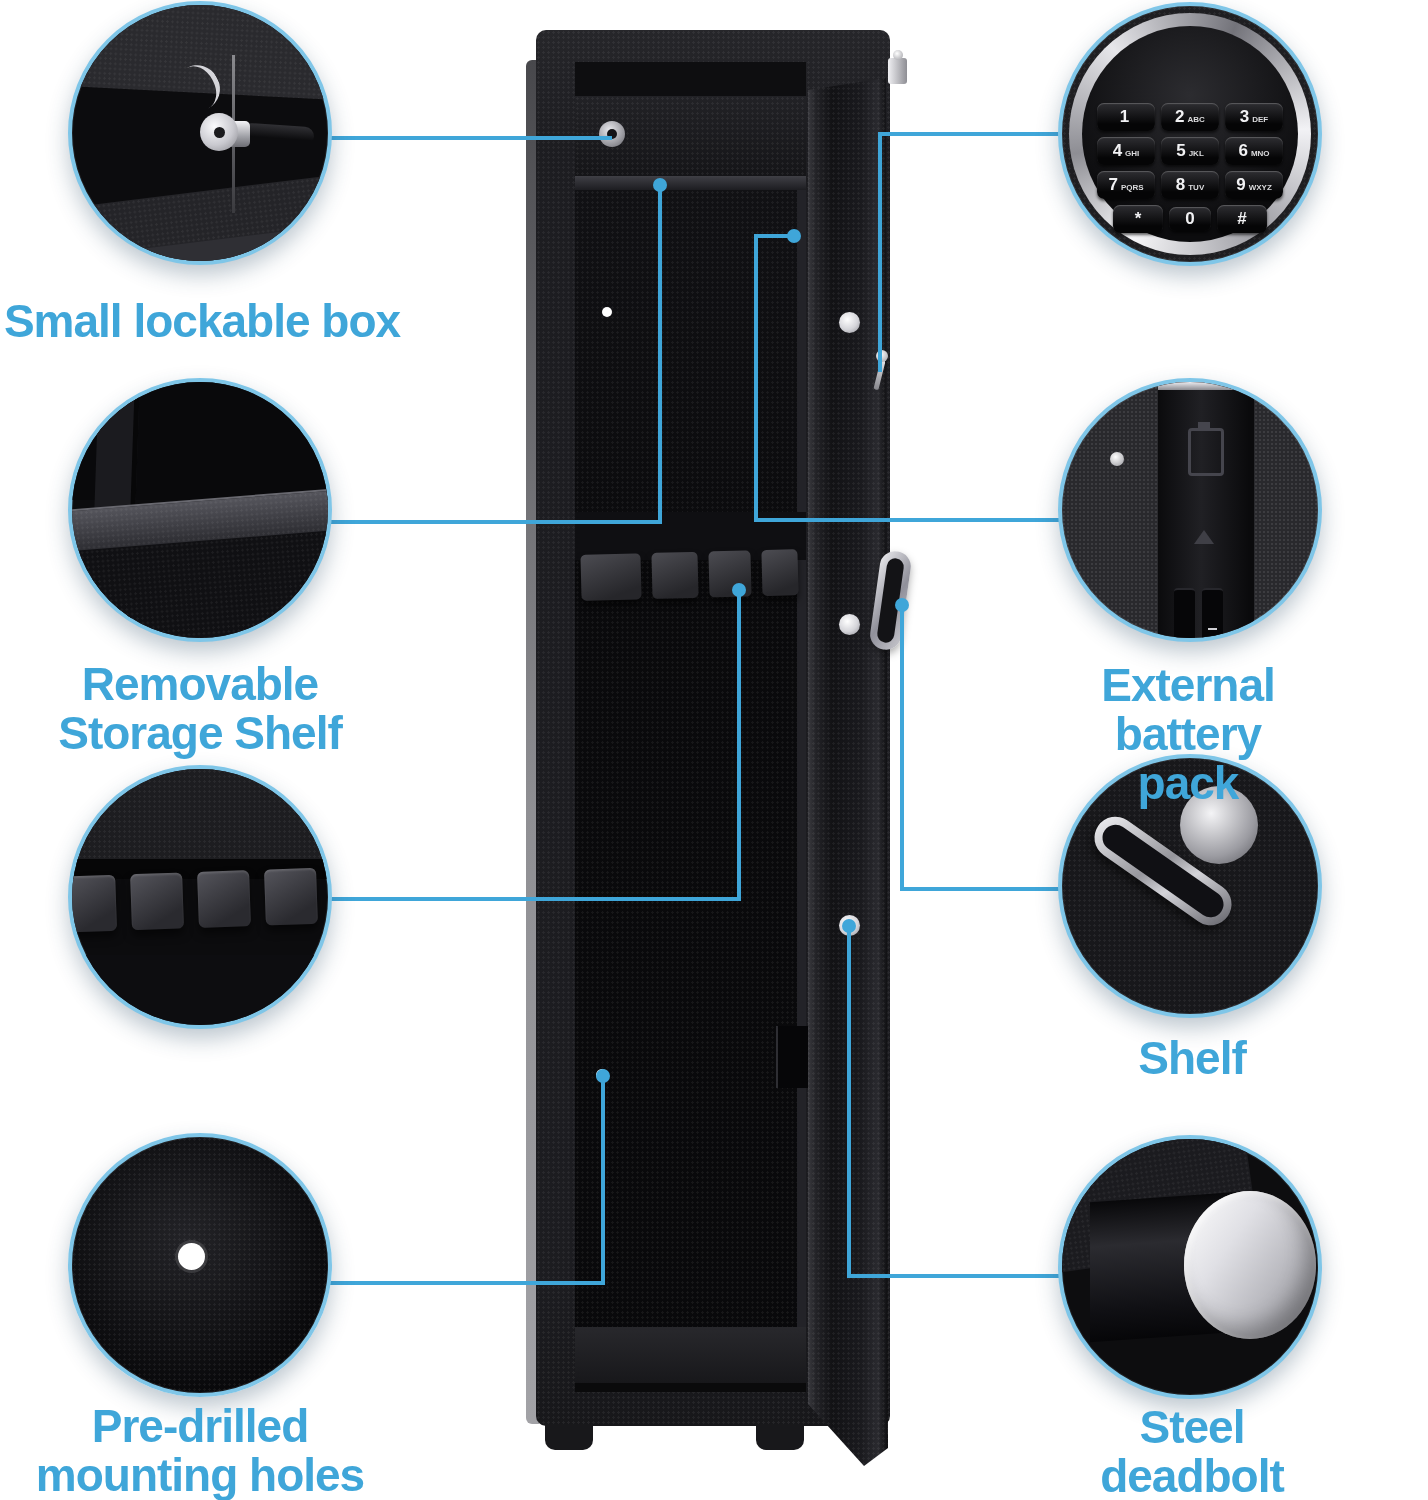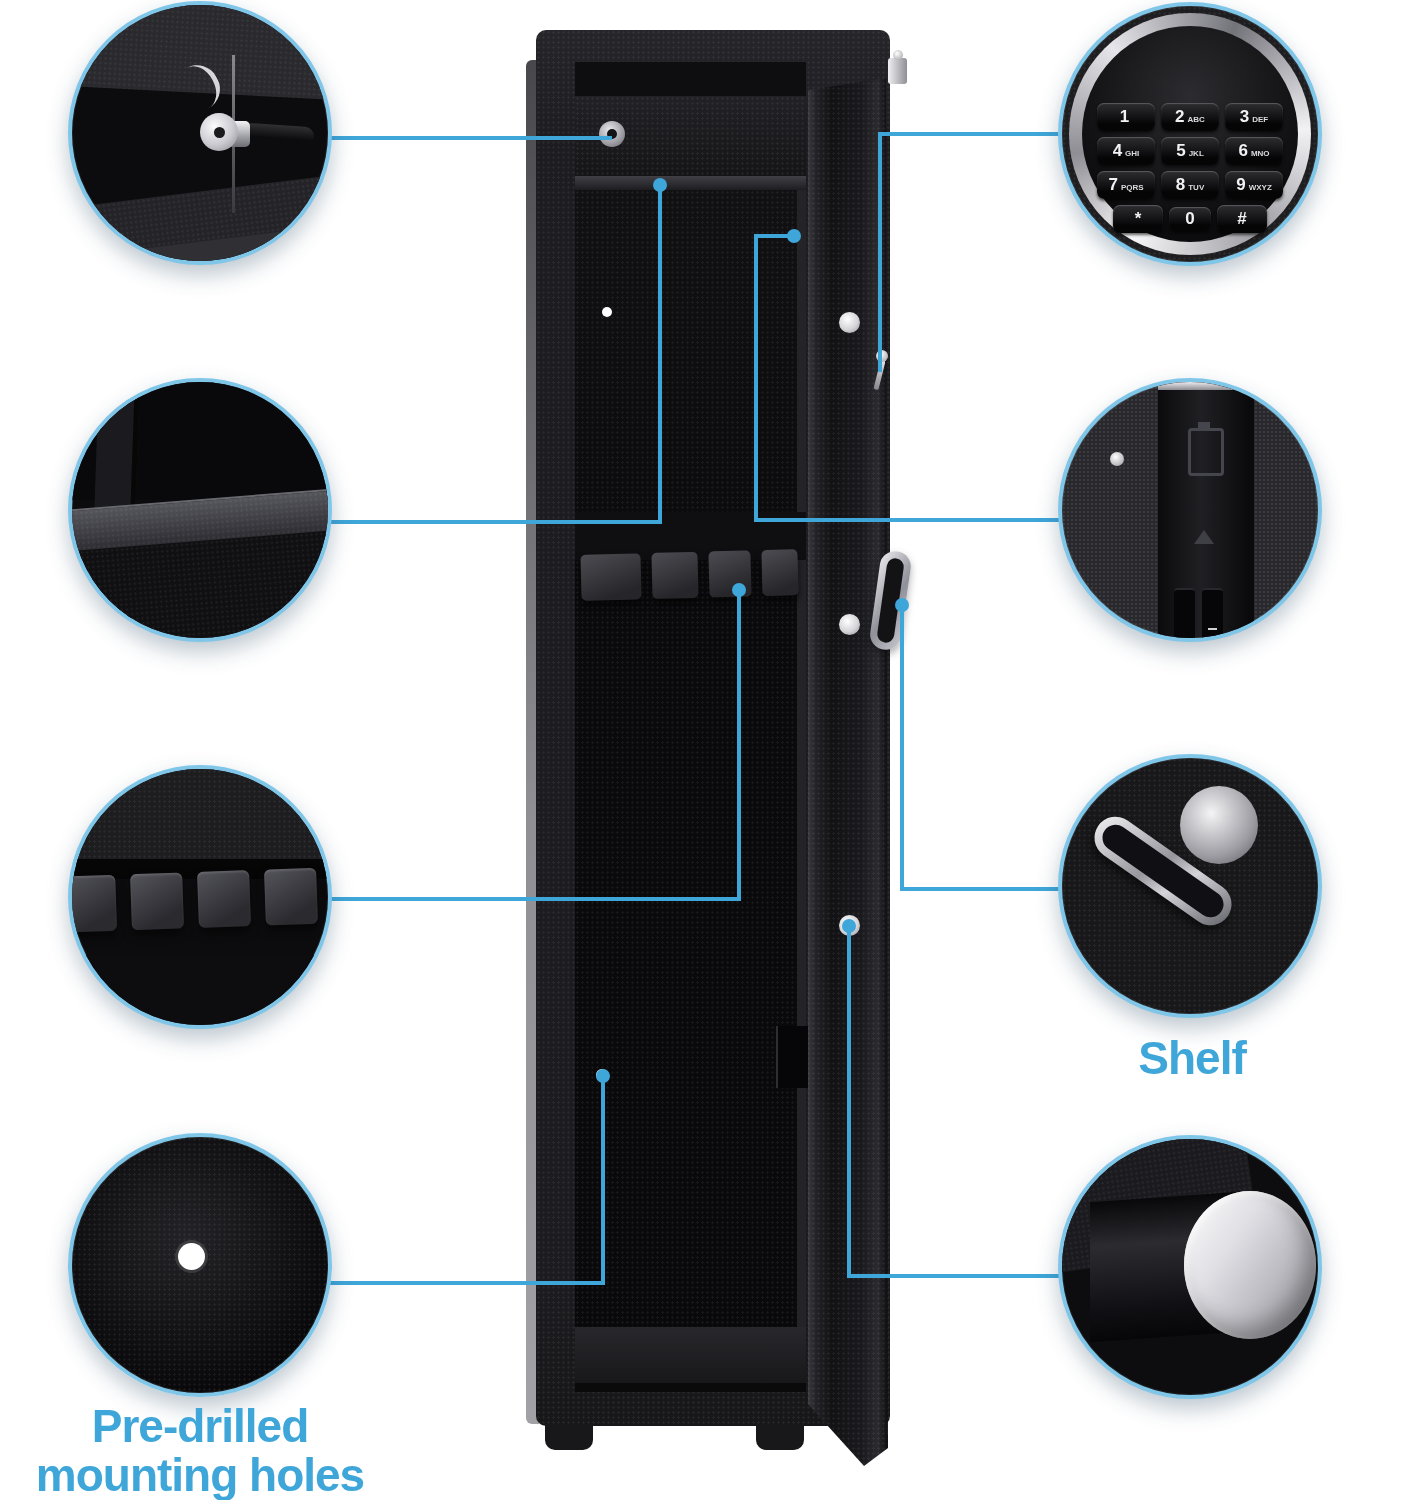--- a/index.html
+++ b/index.html
@@ -353,17 +353,22 @@
   </div>
 
   <div class="cc c-bolt" style="left:1058px;top:1135px">
     <div class="shade">
         <div class="tex"></div>
       </div>
     <div class="body" style="left:28px;top:58px;width:150px;height:140px;border-radius:0"></div>
     <div class="face"></div>
   </div>
 
+  <div class="lbl" style="left:202px;top:297px">Small lockable box</div>
+  <div class="lbl" style="left:200px;top:660px">Removable
+Storage Shelf</div>
+  <div class="lbl" style="left:1188px;top:661px">External battery pack</div>
   <div class="lbl" style="left:1192px;top:1034px">Shelf</div>
   <div class="lbl" style="left:200px;top:1402px">Pre-drilled
 mounting holes</div>
+  <div class="lbl" style="left:1192px;top:1403px">Steel deadbolt</div>
 
 </div>
 
 </body></html>

